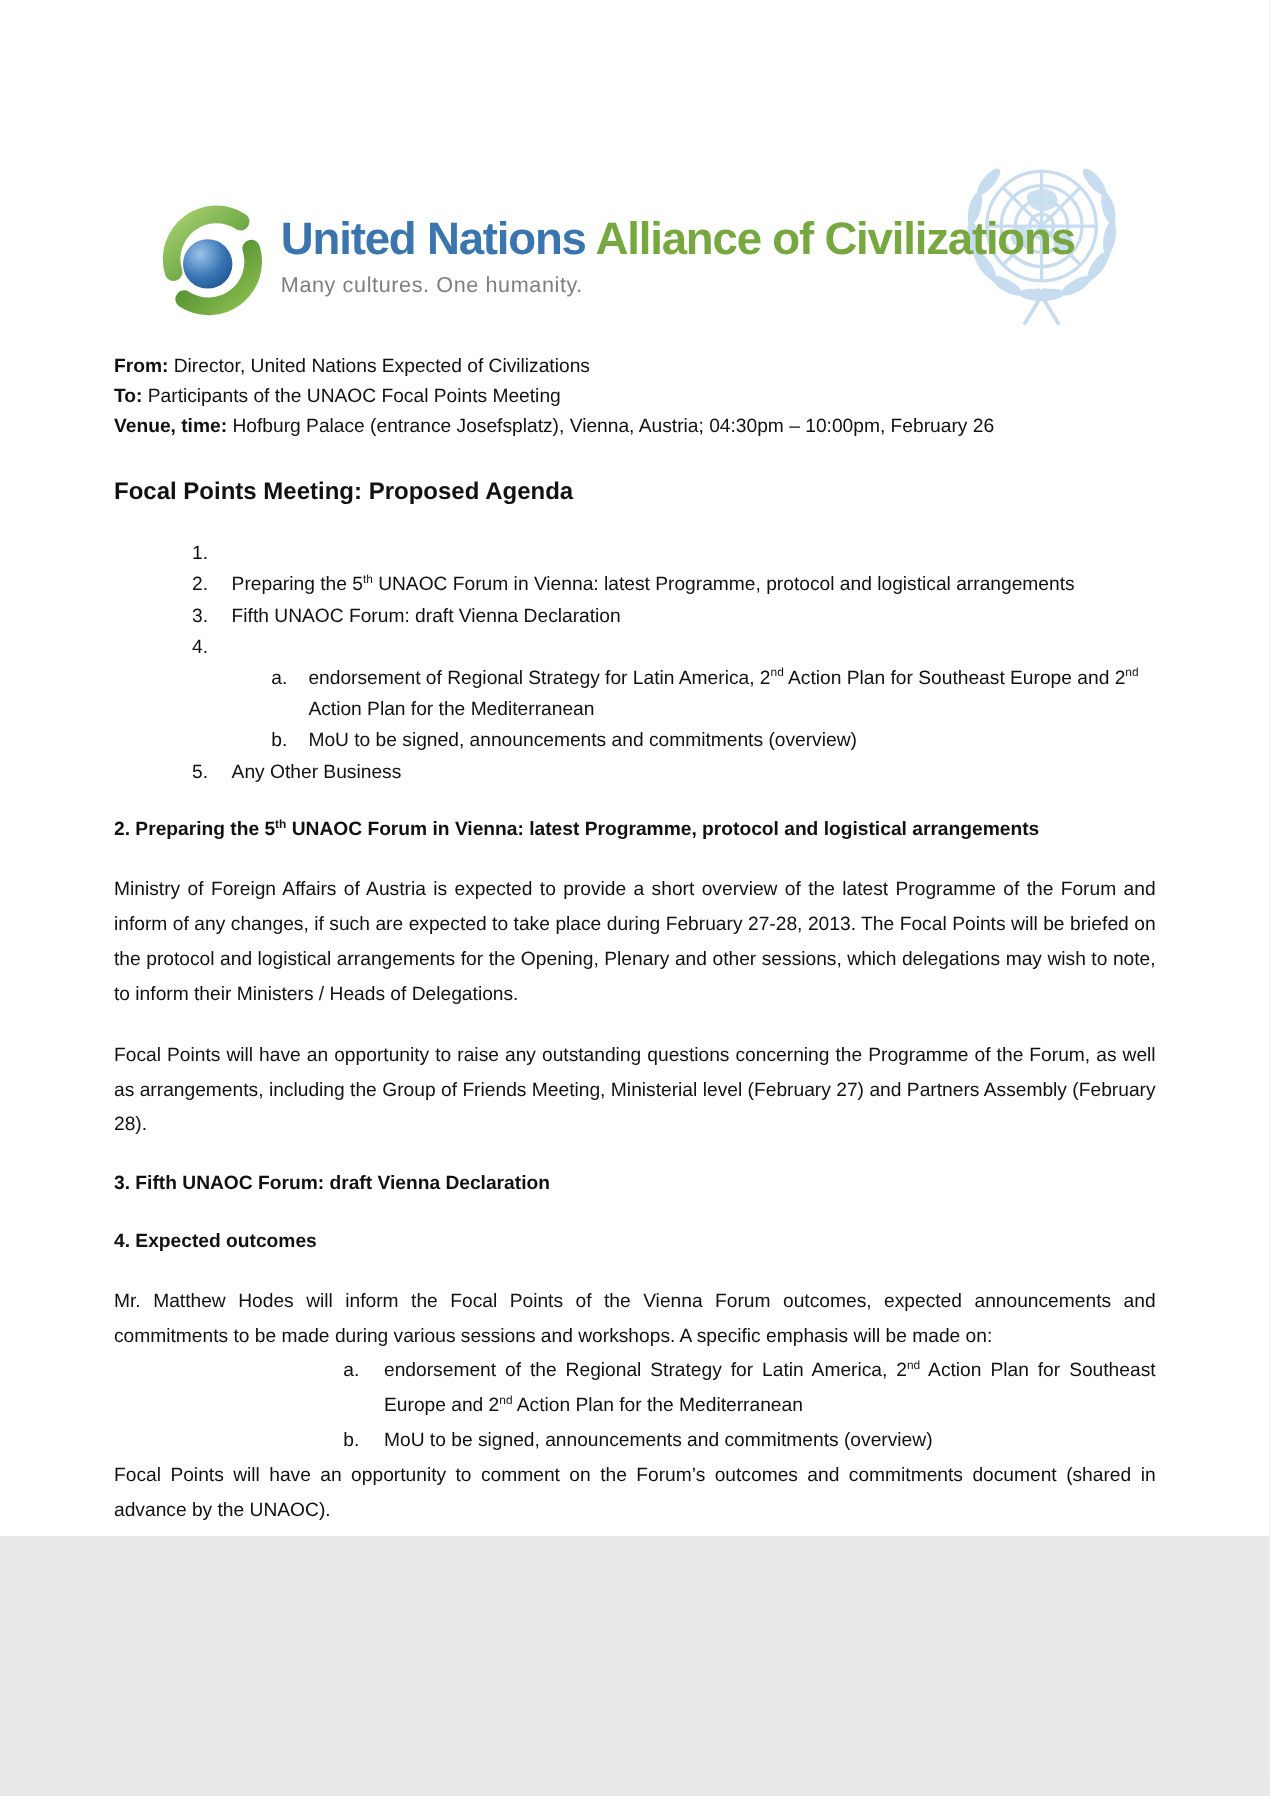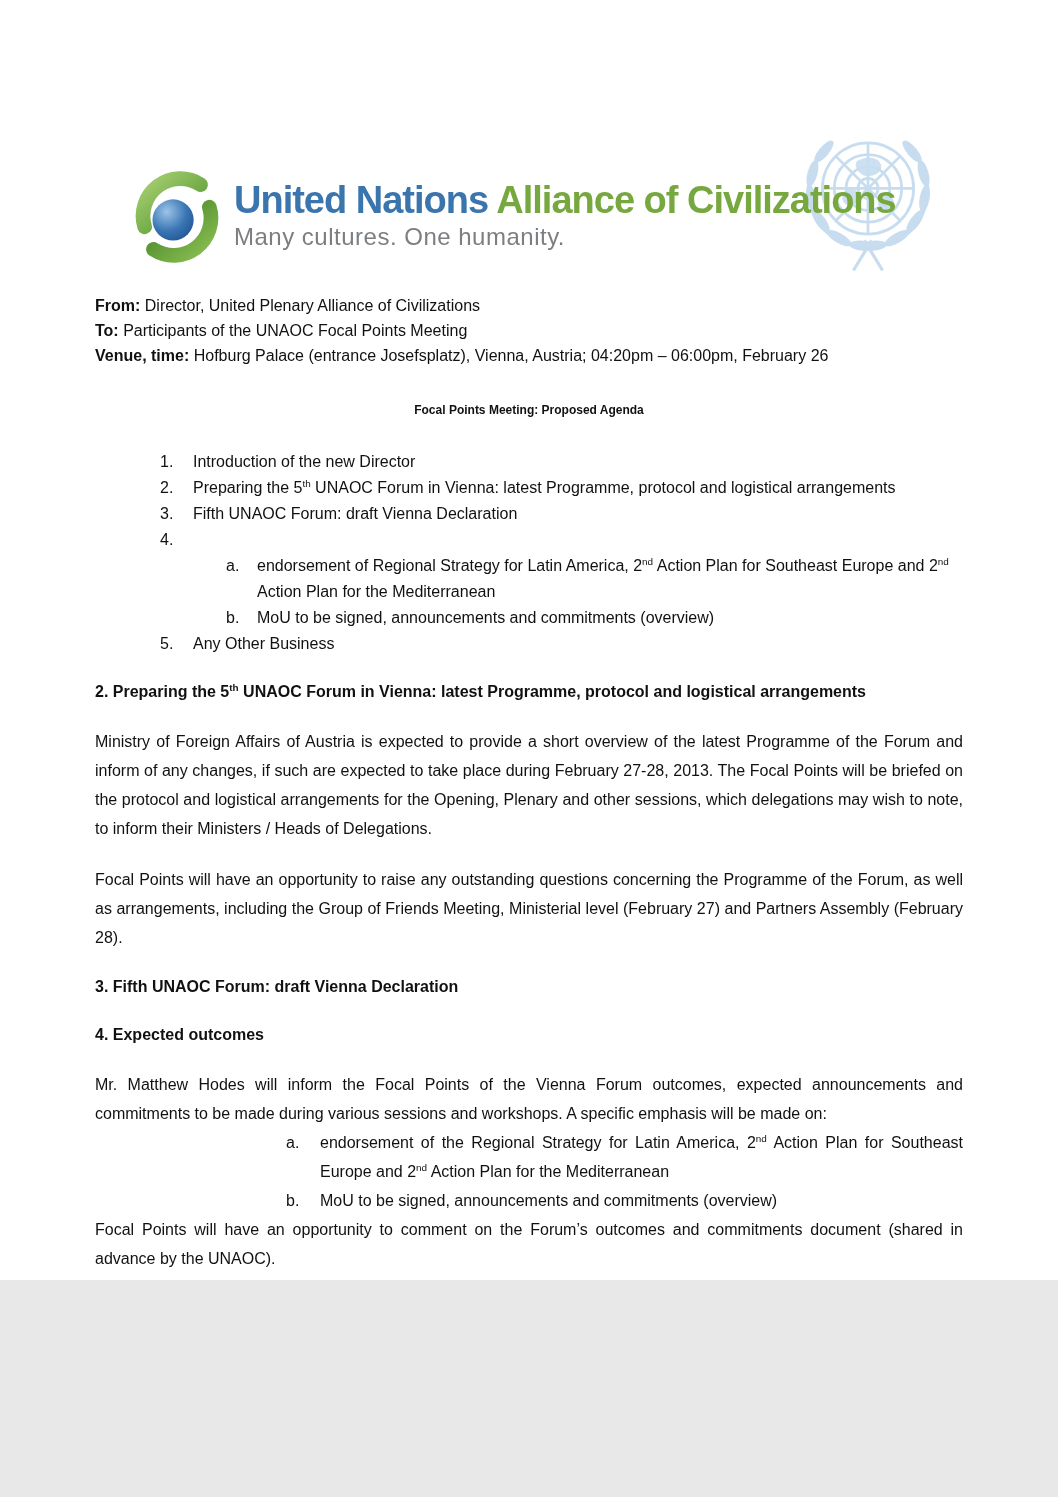--- a/index.html
+++ b/index.html
@@ -20,26 +20,26 @@
     overflow:hidden;
   }
   
   .emblem{position:absolute;left:775px;top:130px;width:186px;height:146px;z-index:0;}
   .logo-row{position:absolute;left:128px;top:166px;z-index:1;display:flex;}
   .logo-icon{width:98px;height:102px;flex:none;}
   .logo-text{margin-left:8px;padding-top:12px;white-space:nowrap;}
   .logo-title{font-size:38px;font-weight:bold;letter-spacing:-1px;line-height:44px;}
   .logo-title .blue{color:var(--color-logo_blue,#3a75ad);}
   .logo-title .green{color:var(--color-logo_green,#77a73f);}
-  .logo-tagline{font-size:24px;line-height:26px;margin-top:2px;color:var(--color-tagline_gray,#7c7f82);letter-spacing:0.5px;}
+  .logo-tagline{font-size:18px;line-height:26px;margin-top:2px;color:var(--color-tagline_gray,#7c7f82);letter-spacing:0.5px;}
   
   .content{position:absolute;left:95px;top:293px;width:868px;font-size:16px;line-height:29px;}
   .meta p{margin:0;line-height:25px;}
   .meta b{font-weight:bold;}
-  .doc-title{font-size:12px;font-weight:bold;text-align:center;margin:31px 0 0 0;line-height:23px;}
+  .doc-title{font-size:20px;font-weight:bold;text-align:left;margin:31px 0 0 0;line-height:23px;}
   .agenda{margin-top:27px;}
   .ag-row{display:flex;line-height:26px;}
   .ag-row.lvl1{padding-left:65px;}
   .ag-row.lvl1 .marker{width:33px;flex:none;}
   .ag-row.lvl2{padding-left:131px;}
   .ag-row.lvl2 .marker{width:31px;flex:none;}
   .ag-text{flex:1;}
   .sections{margin-top:15px;}
   h2{font-size:16px;font-weight:bold;line-height:26px;margin:22px 0;}
   .body-par{margin:0 0 22px 0;text-align:justify;}
@@ -117,31 +117,30 @@
     </svg>
     <div class="logo-text">
       <div class="logo-title"><span class="blue">United Nations</span> <span class="green">Alliance of Civilizations</span></div>
       <div class="logo-tagline">Many cultures. One humanity.</div>
     </div>
   </div>
 
   <div class="content">
 
     <div class="meta">
-      <p><b>From:</b><span> Director, United Plenary Alliance of Civilizations</span></p>
+      <p><b>From:</b><span> Director, United Nations Expected of Civilizations</span></p>
       <p><b>To:</b><span> Participants of the UNAOC Focal Points Meeting</span></p>
-      <p><b>Venue, time:</b><span> Hofburg Palace (entrance Josefsplatz), Vienna, Austria; 04:20pm – 06:00pm, February 26</span></p>
+      <p><b>Venue, time:</b><span> Hofburg Palace (entrance Josefsplatz), Vienna, Austria; 04:30pm – 10:00pm, February 26</span></p>
     </div>
 
     <h1 class="doc-title">Focal Points Meeting: Proposed Agenda</h1>
 
     <div class="agenda">
       <div class="ag-row lvl1">
           <span class="marker">1.</span>
-          <div class="ag-text">Introduction of the new Director</div>
         </div>
       <div class="ag-row lvl1">
           <span class="marker">2.</span>
           <div class="ag-text">Preparing the 5<sup>th</sup> UNAOC Forum in Vienna: latest Programme, protocol and logistical arrangements</div>
         </div>
       <div class="ag-row lvl1">
           <span class="marker">3.</span>
           <div class="ag-text">Fifth UNAOC Forum: draft Vienna Declaration</div>
         </div>
       <div class="ag-row lvl1">

